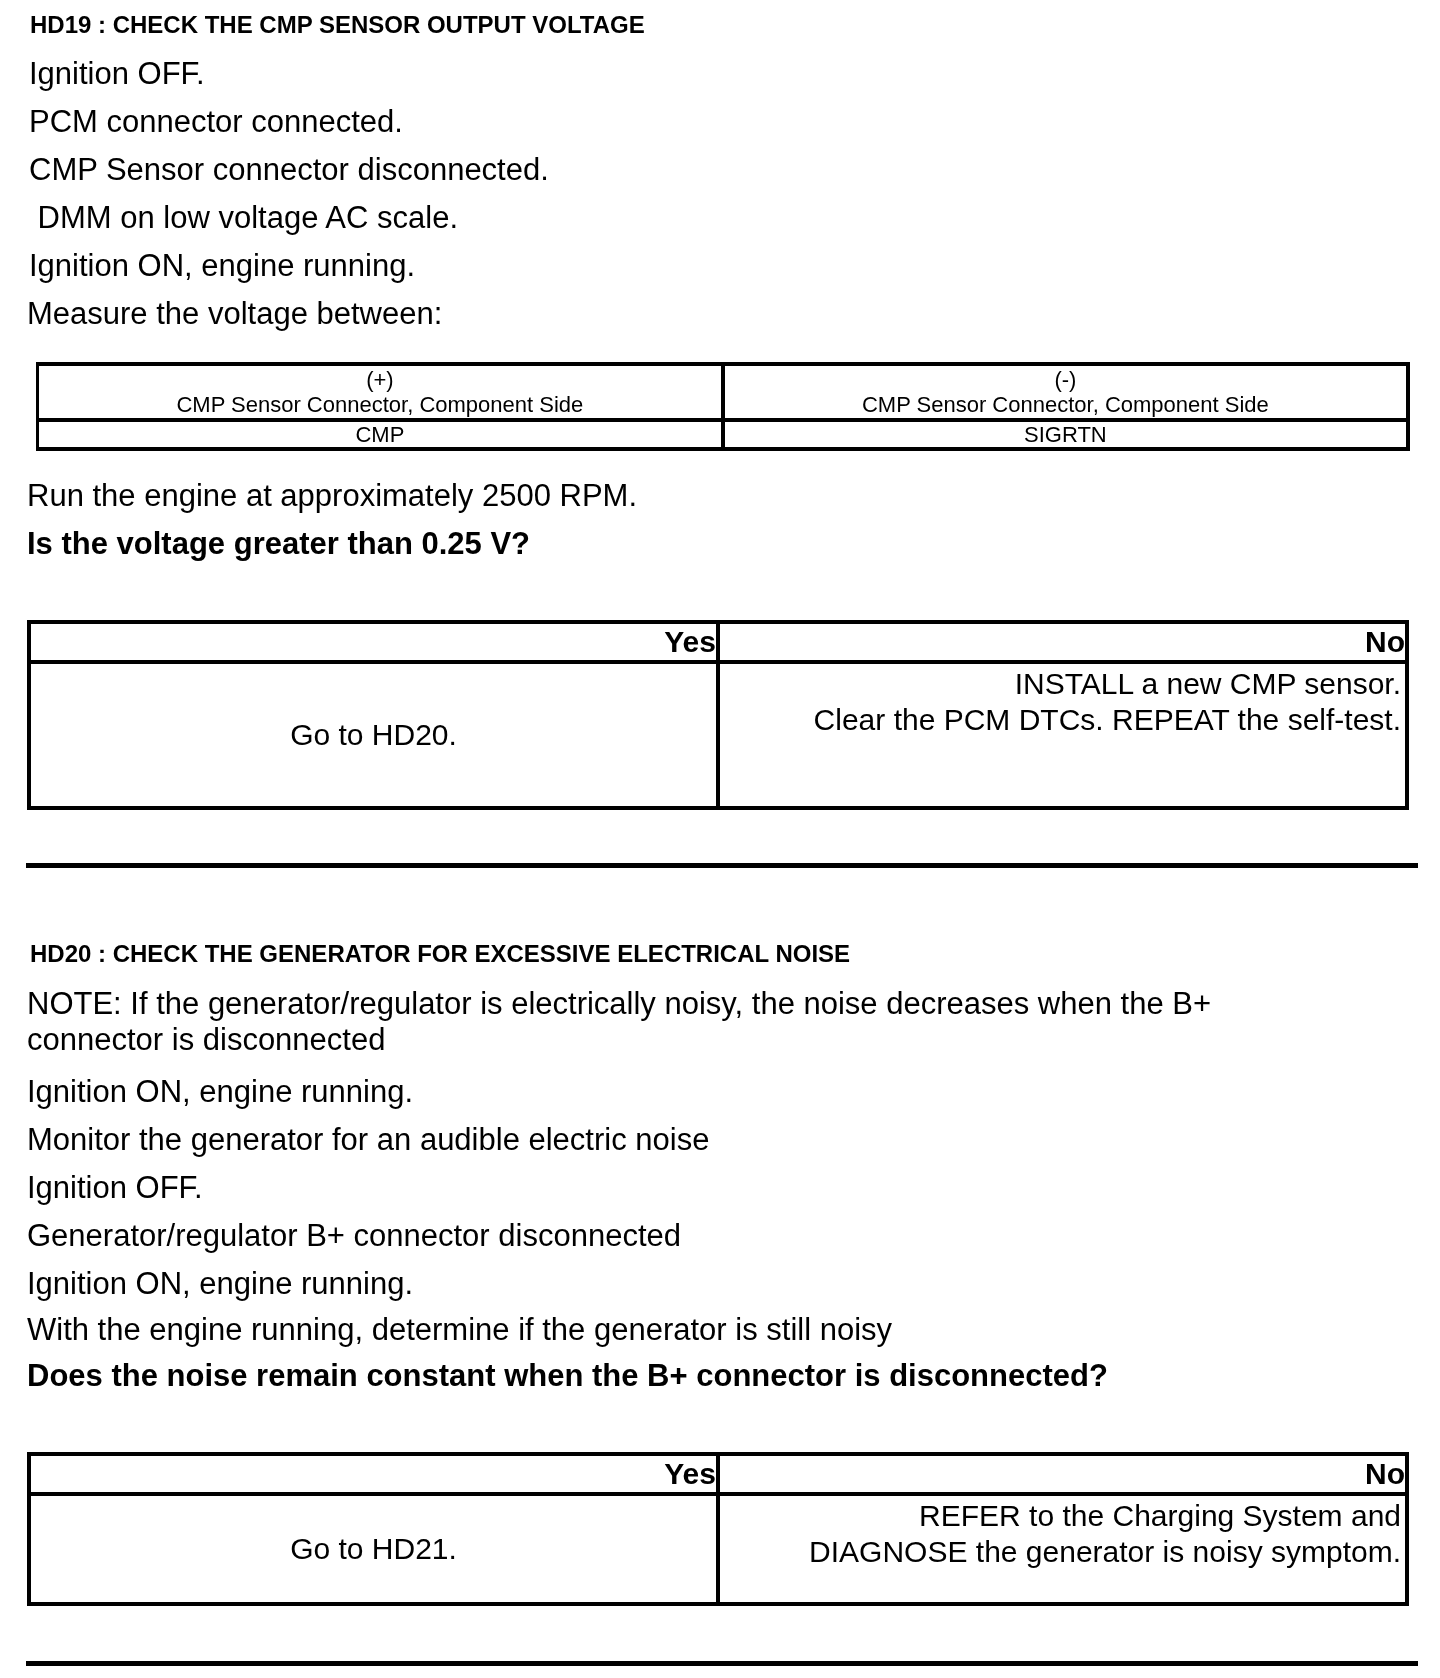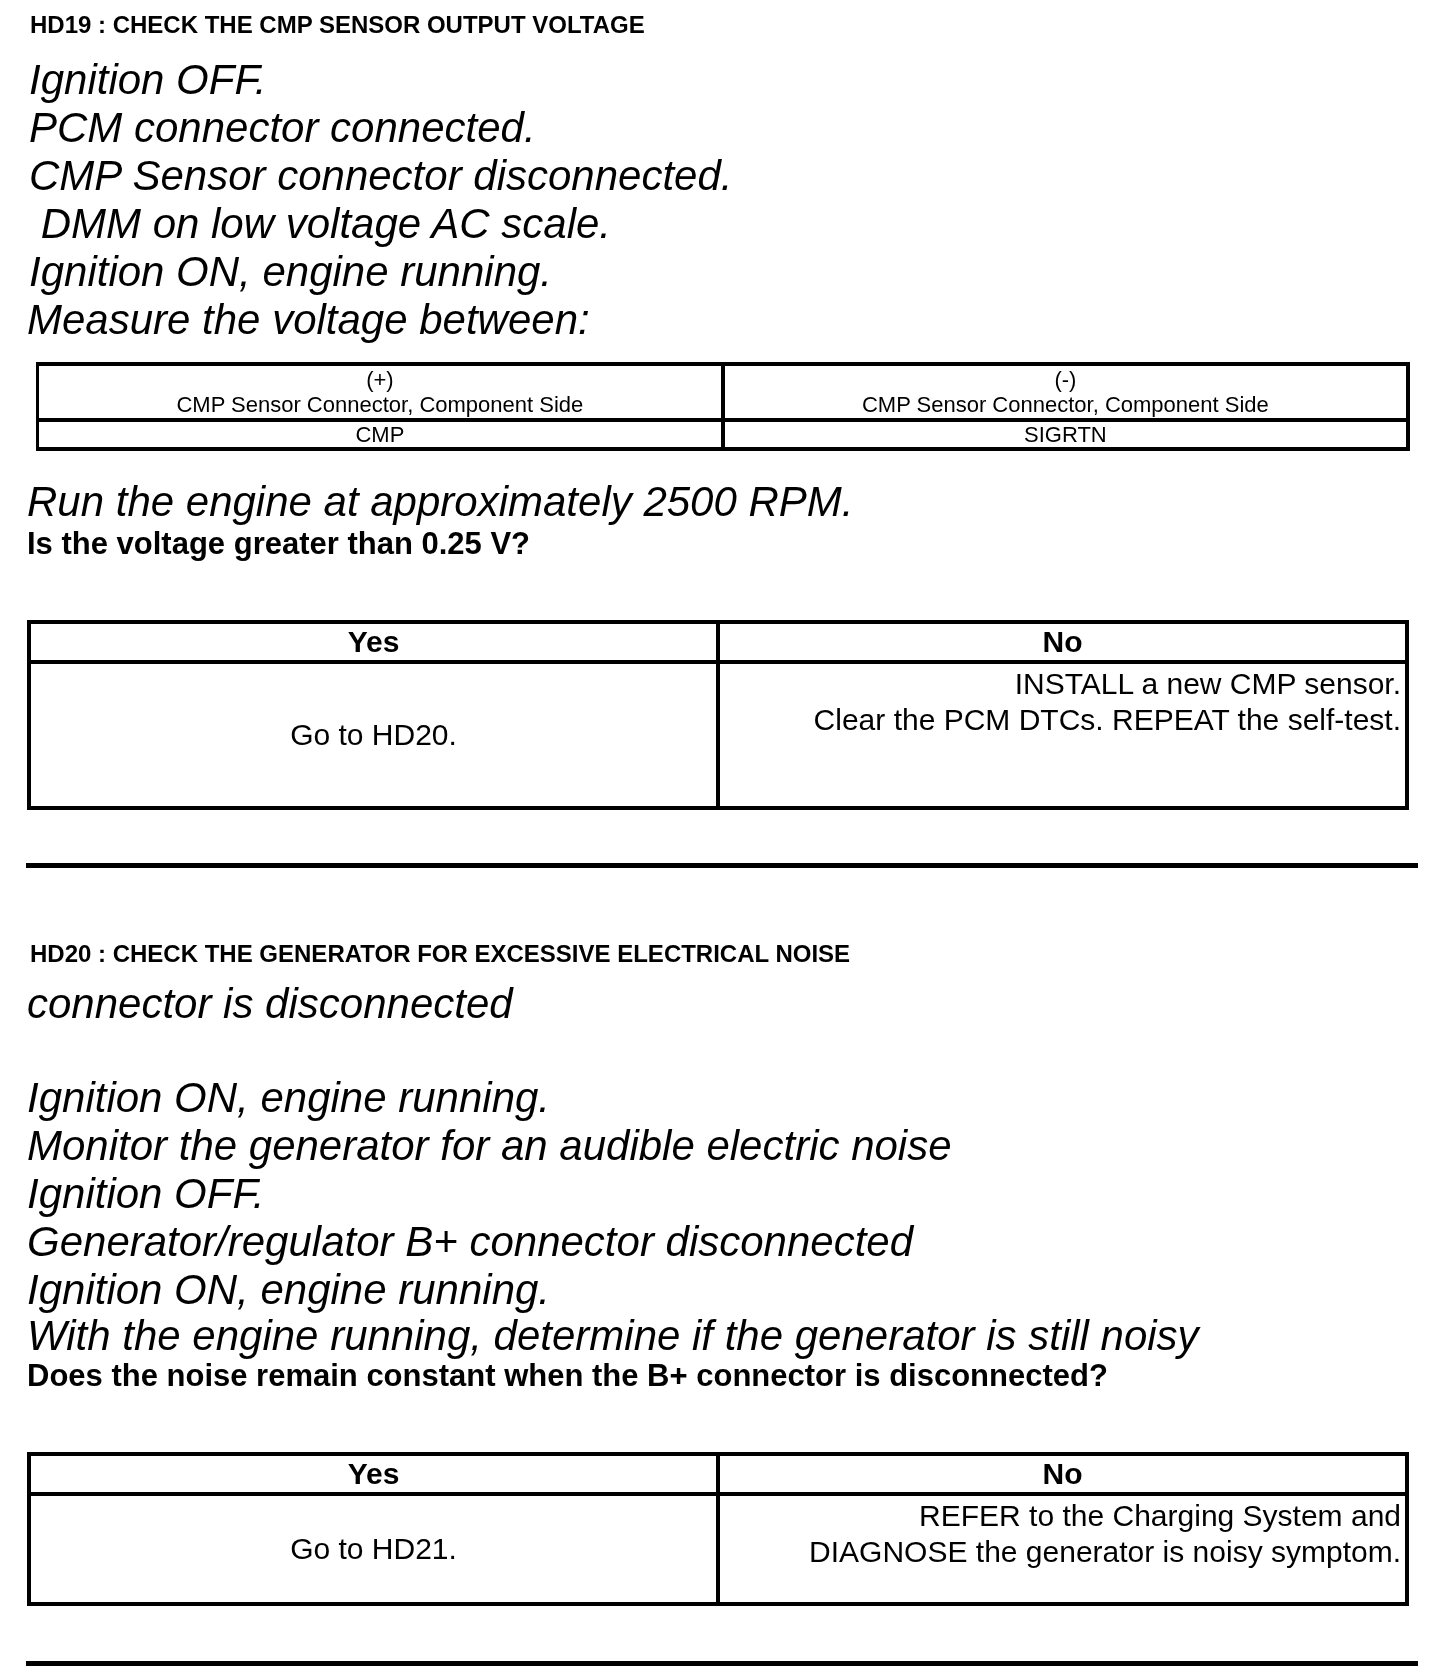--- a/index.html
+++ b/index.html
@@ -1,26 +1,26 @@
 <!DOCTYPE html>
 <html><head>
 <meta charset="utf-8">
 <style>
   html, body { margin: 0; padding: 0; background: #ffffff; }
   body { width: 1440px; height: 1678px; position: relative; overflow: hidden;
          font-family: "Liberation Sans", sans-serif; color: #000; }
   .abs { position: absolute; white-space: nowrap; }
   .h { font-weight: bold; font-size: 24px; }
-  .t { font-size: 42px; font-style: italic; }
+  .t { font-size: 31px; }
   .b { font-weight: bold; font-size: 31px; }
   table { border-collapse: collapse; position: absolute; table-layout: fixed; }
   .meas td { border: 4px solid #000; border-left-width: 3px; border-right-width: 4px;
              text-align: center; font-size: 22px; line-height: 25px; padding: 0; }
   .yn td { border: 4px solid #000; font-size: 30px; padding: 0; }
-  .yn .hd td { text-align: center; font-weight: bold; height: 36px; line-height: 36px; }
+  .yn .hd td { text-align: right; font-weight: bold; height: 36px; line-height: 36px; }
   .yn .yes { text-align: center; vertical-align: middle; }
   .yn .no { text-align: right; vertical-align: top; padding: 2px 4px; line-height: 36px; }
   .rule { position: absolute; left: 26px; width: 1392px; height: 5px; background: #000; }
 </style>
 </head>
 <body>
 
 <div class="abs h" style="left:30px; top:11px;">HD19 : CHECK THE CMP SENSOR OUTPUT VOLTAGE</div>
 <div class="abs t" style="left:29px; top:56px;">Ignition OFF.</div>
 <div class="abs t" style="left:29px; top:104px;">PCM connector connected.</div>
@@ -64,20 +64,21 @@
       <div>Clear the PCM DTCs. REPEAT the self-test.</div>
     </td>
   </tr>
 </tbody>
   </table>
 
 <div class="rule" style="top:863px;"></div>
 
 <div class="abs h" style="left:30px; top:940px;">HD20 : CHECK THE GENERATOR FOR EXCESSIVE ELECTRICAL NOISE</div>
 <div class="abs t" style="left:27px; top:986px; line-height:36px;">
+  <div>NOTE: If the generator/regulator is electrically noisy, the noise decreases when the B+</div>
   <div>connector is disconnected</div>
 </div>
 <div class="abs t" style="left:27px; top:1074px;">Ignition ON, engine running.</div>
 <div class="abs t" style="left:27px; top:1122px;">Monitor the generator for an audible electric noise</div>
 <div class="abs t" style="left:27px; top:1170px;">Ignition OFF.</div>
 <div class="abs t" style="left:27px; top:1218px;">Generator/regulator B+ connector disconnected</div>
 <div class="abs t" style="left:27px; top:1266px;">Ignition ON, engine running.</div>
 <div class="abs t" style="left:27px; top:1312px;">With the engine running, determine if the generator is still noisy</div>
 <div class="abs b" style="left:27px; top:1358px;">Does the noise remain constant when the B+ connector is disconnected?</div>
 

